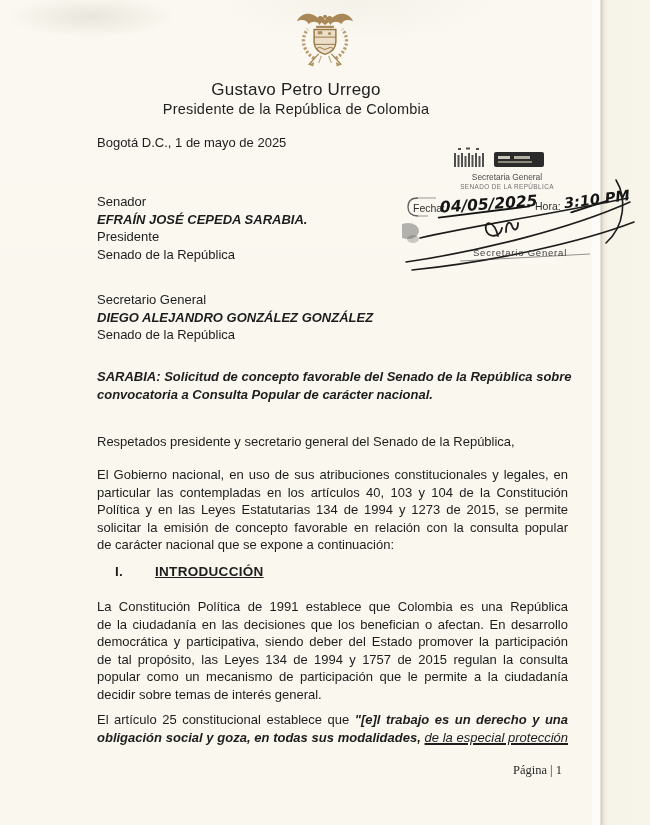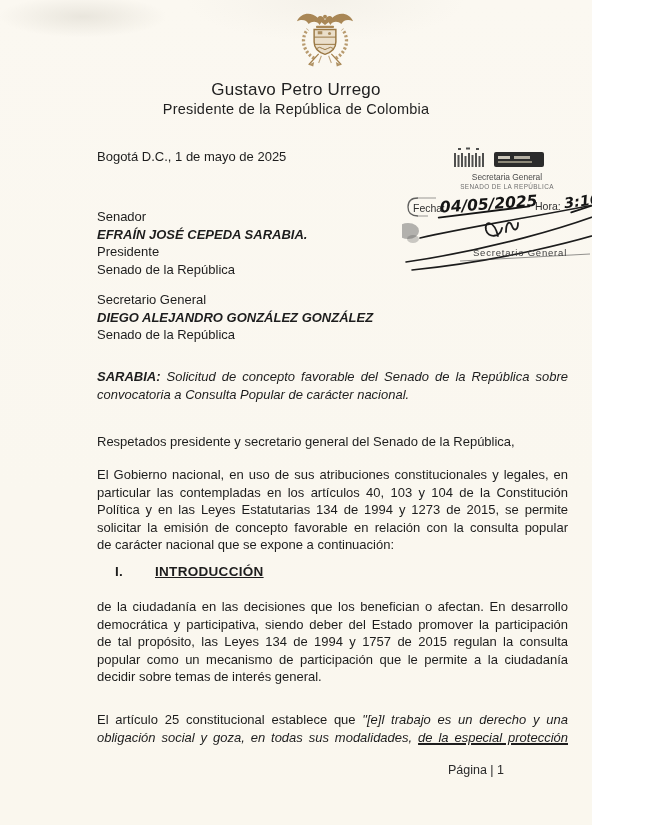--- a/index.html
+++ b/index.html
@@ -1,47 +1,47 @@
 <!DOCTYPE html>
 <html><head>
 <meta charset="utf-8">
 <style>
   html,body{margin:0;padding:0;}
   .page{
     position:relative;
-    width:592px;height:825px;
+    width:650px;height:825px;
     background:
       radial-gradient(ellipse 120px 30px at 14% 2%, rgba(170,165,150,.22), transparent 70%),
       radial-gradient(ellipse 200px 60px at 55% 0%, rgba(190,185,170,.10), transparent 70%),
       linear-gradient(180deg,#fbf8f1 0%, #faf7ef 60%, #faf7ee 100%);
     overflow:hidden;
     font-family:"Liberation Sans", sans-serif;
     color:#1d1d1d;
   }
   .scan-edge{
     position:absolute;top:0;bottom:0;left:592px;width:58px;
     background:linear-gradient(90deg,#fdfcf8 0px,#fdfcf8 8px,#cfc8b6 9px,#e9e5d8 11px,#f6f3e9 16px,#f7f4ea 100%);
   }
   .arms{position:absolute;left:296px;top:10px;}
   .hdr{position:absolute;left:0;width:592px;text-align:center;letter-spacing:.2px;}
   .hdr-name{top:80px;font-size:17px;color:#222;}
   .hdr-title{top:101px;font-size:14.5px;color:#1f1f1f;}
   .t{position:absolute;left:97px;width:471px;font-size:13px;line-height:17.5px;white-space:nowrap;}
   .bold{font-weight:bold;font-style:italic;}
   .jline{text-align:justify;text-align-last:justify;}
   .jlast{text-align:center;text-align-last:left;}
-  .it{font-style:italic;}
+  .it{font-style:italic;font-weight:bold;}
   .itb{font-style:italic;font-weight:bold;}
   .itbu{font-style:italic;font-weight:normal;text-decoration:underline;text-decoration-thickness:1.5px;}
   .blk div{white-space:nowrap;}
   .heading{font-weight:bold;font-size:13.5px;letter-spacing:.3px;text-decoration:underline;}
   .heading .num{display:inline-block;margin-left:18px;width:40px;}
   .footer{
     position:absolute;right:88px;top:763px;
-    font-family:Liberation Sans, sans-serif;font-size:12.5px;color:#2a2a2a;
+    font-family:Liberation Serif, serif;font-size:12.5px;color:#2a2a2a;
   }
   .stamp{position:absolute;left:402px;top:146px;}
   svg text{font-family:"Liberation Sans", sans-serif;}
   svg text.hand{font-family:"DejaVu Sans", sans-serif;font-style:italic;font-weight:bold;}
 </style>
 </head>
 <body>
 
 <div class="page">
 
@@ -61,21 +61,21 @@
     <path d="M20,53 C7,45 5,30 13,21" stroke="#ab8a57" stroke-width="3.6" fill="none" stroke-dasharray="2.4 2.2" opacity="0.85"></path>
     <path d="M44,53 C57,45 59,30 51,21" stroke="#ab8a57" stroke-width="3.6" fill="none" stroke-dasharray="2.4 2.2" opacity="0.85"></path>
     <path d="M25,48 L14,60 M39,48 L50,60" stroke="#a5824e" stroke-width="1.4"></path>
     <path d="M14,60 l6,-3 l-1,5 z M50,60 l-6,-3 l1,5 z" fill="#a5824e" opacity="0.85"></path>
     <path d="M28,50 l-3,8 M36,50 l3,8" stroke="#a5824e" stroke-width="1.2" opacity="0.7"></path>
   </svg>
 
   <div class="hdr hdr-name">Gustavo Petro Urrego</div>
   <div class="hdr hdr-title">Presidente de la República de Colombia</div>
 
-  <div class="t" style="top:148px;">Bogotá D.C., 1 de mayo de 2025</div>
+  <div class="t" style="top:134px;">Bogotá D.C., 1 de mayo de 2025</div>
 
   <svg class="stamp" width="244" height="130" viewBox="0 0 244 130">
 
     <g fill="#383838" opacity="0.88">
       <rect x="52" y="7" width="2" height="14"></rect>
         <rect x="55.5" y="9" width="2" height="12"></rect>
       <rect x="59" y="7" width="2" height="14"></rect>
         <rect x="62.5" y="10" width="2" height="11"></rect>
       <rect x="66" y="7" width="2" height="14"></rect>
         <rect x="69.5" y="9" width="2" height="12"></rect>
@@ -118,21 +118,21 @@
       <path d="M96,90 C92,74 82,74 84,84 C86,92 98,92 100,82" stroke-width="1.8"></path>
       <path d="M104,86 C104,76 108,74 110,80 C112,86 116,84 116,77" stroke-width="1.8"></path>
       <path d="M214,34 C225,52 223,80 204,97" stroke-width="1.6"></path>
       <path d="M228,56 C170,82 80,105 4,116" stroke-width="1.6"></path>
       <path d="M10,124 C90,116 180,96 232,76" stroke-width="1.6"></path>
     </g>
     <text x="118" y="110" font-size="9.5" fill="#3c3c3c" letter-spacing="0.8" text-anchor="middle">Secretario General</text>
     <path d="M58,115 L188,108" stroke="#3c3c3c" stroke-width="1" opacity="0.55" fill="none"></path>
   </svg>
 
-  <div class="t blk" style="top:193px;margin-top:15px;">
+  <div class="t blk" style="top:193px;">
     <div>Senador</div>
     <div class="bold">EFRAÍN JOSÉ CEPEDA SARABIA.</div>
     <div>Presidente</div>
     <div>Senado de la República</div>
   </div>
 
   <div class="t blk" style="top:291px;">
     <div>Secretario General</div>
     <div class="bold">DIEGO ALEJANDRO GONZÁLEZ GONZÁLEZ</div>
     <div>Senado de la República</div>
@@ -151,20 +151,21 @@
     <div class="jline">Política y en las Leyes Estatutarias 134 de 1994 y 1273 de 2015, se permite</div>
     <div class="jline">solicitar la emisión de concepto favorable en relación con la consulta popular</div>
     <div class="jlast">de carácter nacional que se expone a continuación:</div>
   </div>
 
   <div class="t heading" style="top:563px;">
     <span class="num">I.</span><span>INTRODUCCIÓN</span>
   </div>
 
   <div class="t" style="top:598px;">
+    <div class="jline">La Constitución Política de 1991 establece que Colombia es una República</div>
     <div class="jline">de la ciudadanía en las decisiones que los benefician o afectan. En desarrollo</div>
     <div class="jline">democrática y participativa, siendo deber del Estado promover la participación</div>
     <div class="jline">de tal propósito, las Leyes 134 de 1994 y 1757 de 2015 regulan la consulta</div>
     <div class="jline">popular como un mecanismo de participación que le permite a la ciudadanía</div>
     <div class="jlast">decidir sobre temas de interés general.</div>
   </div>
 
   <div class="t" style="top:711px;">
     <div class="jline"><span>El artículo 25 constitucional establece que </span><span class="it">"[e]l trabajo es un derecho y una</span></div>
     <div class="jline"><span class="it">obligación social y goza, en todas sus modalidades, </span><span class="itbu">de la especial protección</span></div>

